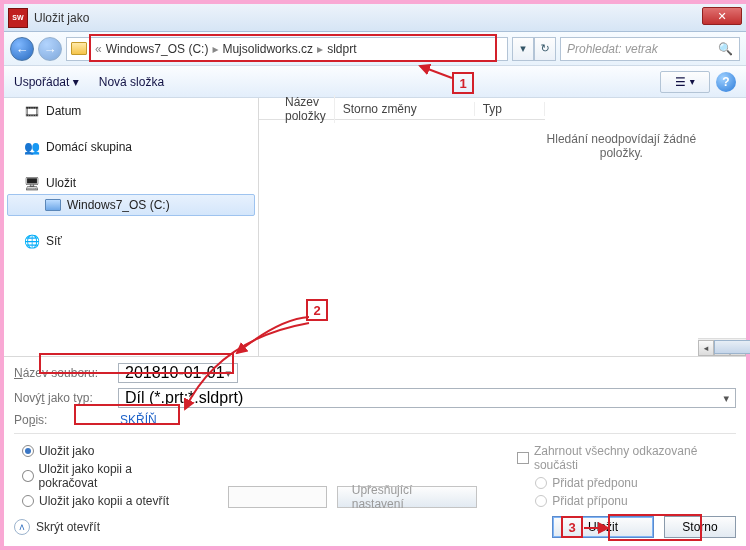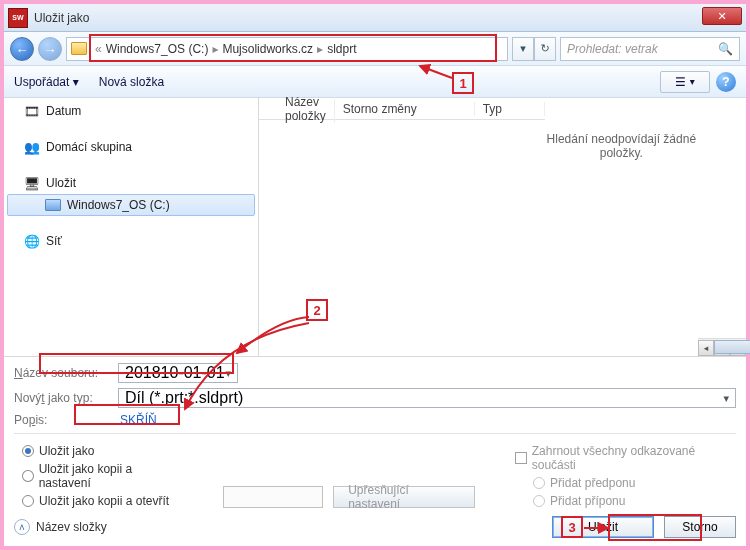--- a/index.html
+++ b/index.html
@@ -251,21 +251,21 @@
     </div>
     <div style="height:1px;background:#e3e3e3;margin:6px 0"></div>
     <div class="options">
       <div class="opt-col">
         <label class="radio">
             <span class="radio-dot checked"></span>
             <span>Uložit jako</span>
           </label>
         <label class="radio">
             <span class="radio-dot"></span>
-            <span>Uložit jako kopii a nastavení</span>
+            <span>Uložit jako kopii a pokračovat</span>
           </label>
         <label class="radio">
             <span class="radio-dot"></span>
             <span>Uložit jako kopii a otevřít</span>
           </label>
       </div>
       <div class="opt-col" style="justify-content:flex-end;gap:6px">
         <div style="display:flex;gap:10px">
           <div class="wide-empty"></div>
           <div class="btn" style="color:#9a9a9a;border-color:#c4c4c4">
@@ -284,21 +284,21 @@
           </label>
         <label class="radio" style="padding-left:18px">
             <span class="radio-dot" style="border-color:#c8c8c8"></span>
             <span>Přidat příponu</span>
           </label>
       </div>
     </div>
     <div class="buttons-row">
       <div class="hide-dir">
         <span class="up-ic">˄</span>
-        <span>Název složky</span>
+        <span>Skrýt otevřít</span>
       </div>
       <div style="display:flex;gap:10px">
         <div class="btn" style="width:102px;border-color:#5a8acd;box-shadow:0 0 0 1px #7fb4f5 inset">
             <span>Uložit</span>
           </div>
         <div class="btn" style="width:72px">
             <span>Storno</span>
           </div>
       </div>
     </div>

